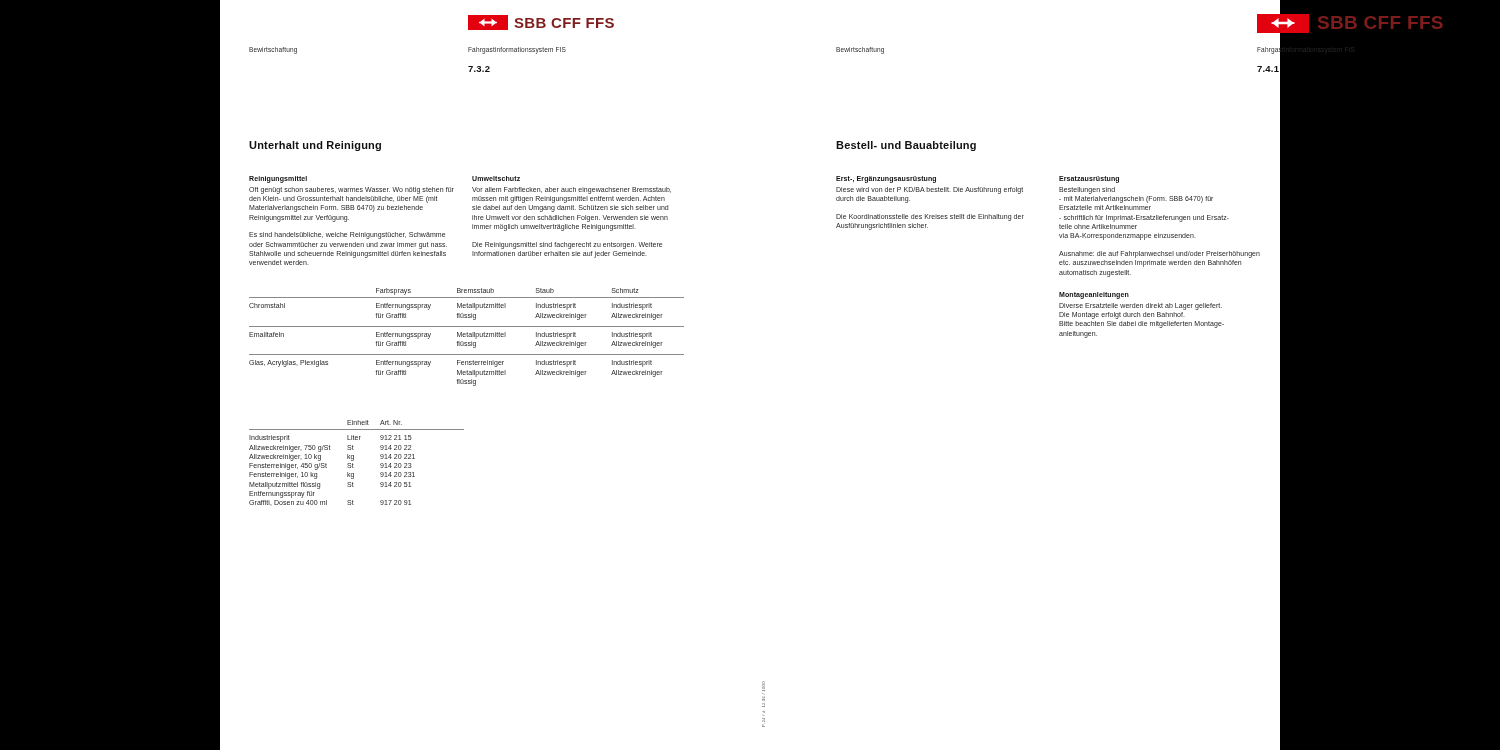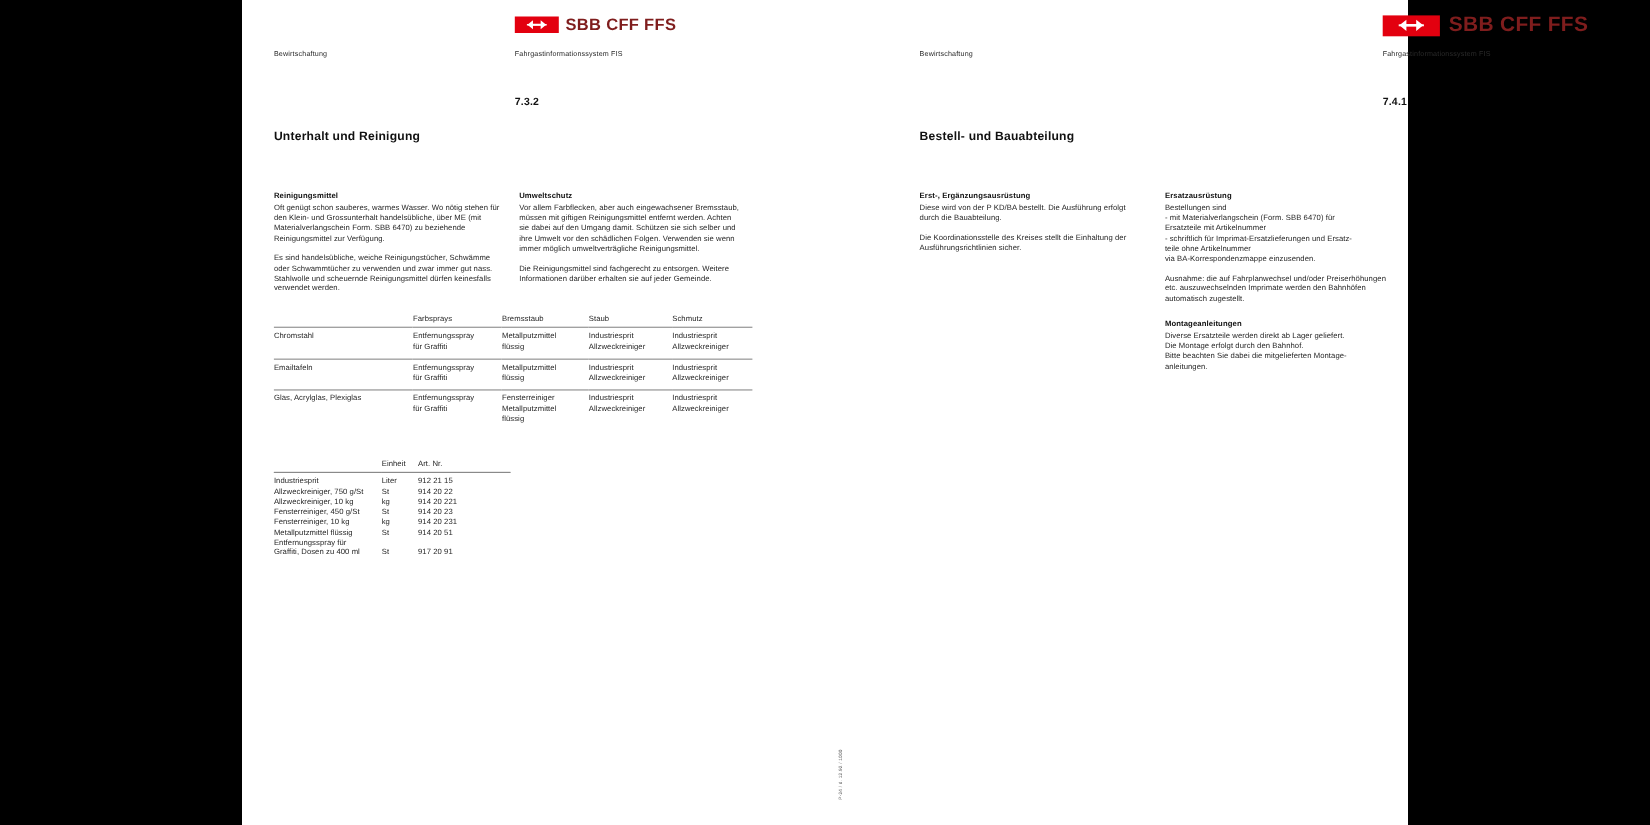--- a/index.html
+++ b/index.html
@@ -46,21 +46,20 @@
     color: #2a2a2a;
     white-space: nowrap;
   }
   .hdr-num {
     position: absolute;
     font-size: 9.5px;
     font-weight: bold;
     letter-spacing: .2px;
     color: #111;
     white-space: nowrap;
-    margin-top: 24px;
   }
 
   .logo {
     position: absolute;
     display: flex;
     align-items: center;
   }
   .logo-mark {
     background: #e3000f;
     display: flex;
@@ -79,20 +78,21 @@
   .logo-lg .logo-word { font-size: 19px; margin-left: 8px; }
 
   
   .page-title {
     position: absolute;
     font-size: 11px;
     font-weight: bold;
     letter-spacing: .2px;
     color: #111;
     white-space: nowrap;
+    margin-top: 21px;
   }
 
   .col { position: absolute; }
   .sec-head {
     font-size: 7px;
     font-weight: bold;
     color: #111;
     letter-spacing: .1px;
     margin: 0 0 1px 0;
     line-height: 1.25;

